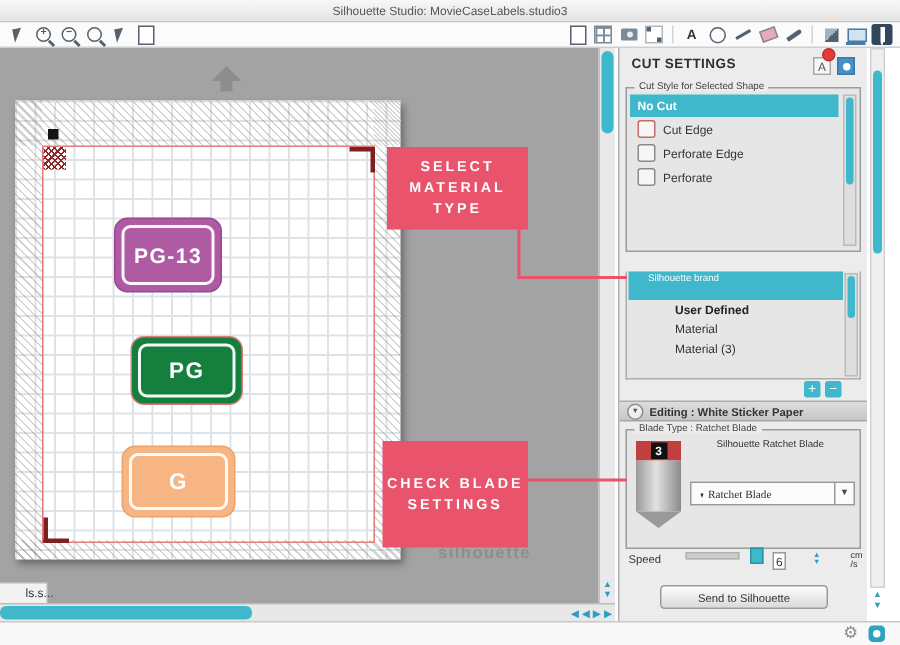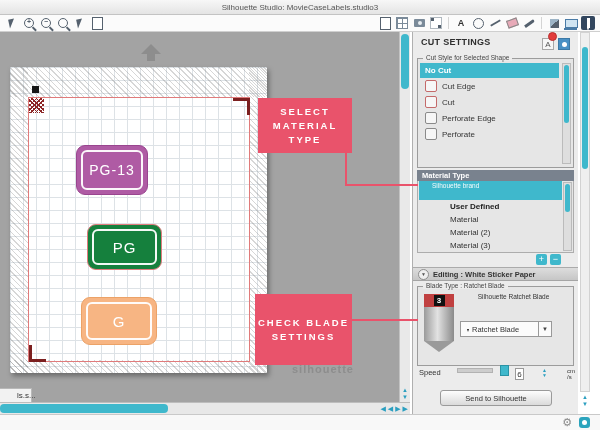--- a/index.html
+++ b/index.html
@@ -68,21 +68,21 @@
       background:repeating-linear-gradient(45deg,#8d2626 0 1px,transparent 1px 3px),
                  repeating-linear-gradient(-45deg,#8d2626 0 1px,transparent 1px 3px);}
   .regmark-tr{position:absolute;left:223px;top:31px;width:14px;height:14px;
       border-top:3px solid #7c2020;border-right:3px solid #7c2020;}
   .regmark-bl{position:absolute;left:19px;top:278px;width:14px;height:14px;
       border-bottom:3px solid #7c2020;border-left:3px solid #7c2020;}
   .label{position:absolute;border-radius:9px;border:1px solid transparent;box-sizing:border-box;}
   .label .inner{position:absolute;left:4px;right:4px;top:4px;bottom:4px;
       border:2px solid rgba(255,255,255,.95);border-radius:6px;
       display:flex;align-items:center;justify-content:center;
-      color:#fff;font-weight:normal;letter-spacing:1px;}
+      color:#fff;font-weight:bold;letter-spacing:1px;}
   .label.l0{left:66px;top:78px;width:72px;height:50px;} .label.l0 .inner{font-size:14px;}
   .label.l1{left:77px;top:157px;width:75px;height:46px;} .label.l1 .inner{font-size:15px;}
   .label.l2{left:71px;top:230px;width:76px;height:48px;} .label.l2 .inner{font-size:15px;}
   .watermark{position:absolute;left:292px;top:331px;color:#8d8d8d;font-size:11px;
       font-weight:bold;letter-spacing:1px;}
   
   .vsb{position:absolute;left:399px;top:0;width:11px;height:370px;background:#e9e9e9;
       border-left:1px solid #c2c2c2;box-sizing:border-box;}
   .vsb .thumb{position:absolute;left:1px;right:1px;top:2px;height:55px;background:#3fb8cc;border-radius:4px;}
   .vsb .arrows{position:absolute;left:0;right:0;bottom:1px;text-align:center;
@@ -150,22 +150,22 @@
       display:flex;align-items:center;justify-content:center;font-size:5px;color:#555;flex:0 0 auto;}
   .fs2{top:254px;width:157px;height:80px;}
   .blade-img{position:absolute;left:6px;top:7px;width:30px;}
   .blade-cap{height:13px;background:#c04040;display:flex;align-items:center;justify-content:center;}
   .blade-num{width:11px;height:11px;background:#111;color:#fff;font-size:8px;font-weight:bold;
       display:flex;align-items:center;justify-content:center;}
   .blade-body{height:34px;background:linear-gradient(90deg,#9a9a9a,#e2e2e2 45%,#8a8a8a);}
   .blade-tip{width:0;height:0;border-left:15px solid transparent;border-right:15px solid transparent;
       border-top:11px solid #9a9a9a;}
   .blade-name{position:absolute;left:40px;top:6px;right:4px;text-align:center;font-size:6.5px;color:#333;}
-  .blade-dd{position:absolute;left:42px;top:34px;width:92px;height:16px;background:#fbfbfb;
-      border:1px solid #999;box-sizing:border-box;display:flex;align-items:center;}
+  .blade-dd{position:absolute;left:42px;top:34px;width:110px;height:16px;background:#fbfbfb;
+      border:1px solid #999;box-sizing:border-box;display:flex;align-items:center;font-family:Liberation Serif, serif;}
   .blade-dd .glyph{color:#222;margin:0 5px 0 6px;}
   .blade-dd .val{flex:1;font-size:7.5px;color:#333;}
   .blade-dd .arr{width:13px;height:100%;border-left:1px solid #999;display:flex;align-items:center;
       justify-content:center;font-size:6px;color:#444;box-sizing:border-box;}
   .speed-row{position:absolute;left:6px;top:336px;width:156px;height:16px;display:flex;align-items:flex-start;gap:16px;}
   .speed-lbl{width:26px;font-size:7.5px;}
   .slider{position:relative;width:64px;height:3px;background:#cdcdcd;border:1px solid #b2b2b2;}
   .handle{position:absolute;left:42px;top:-4px;width:7px;height:9px;background:#3fb8cc;border:1px solid #2a93a5;}
   .spd-val{margin-left:6px;width:15px;height:12px;background:#fff;border:1px solid #999;
       font-size:8px;text-align:center;line-height:12px;box-sizing:border-box;}
@@ -345,53 +345,43 @@
       <div class="legend">Cut Style for Selected Shape</div>
       <div class="cs-list">
         <div class="cs-row selected">
           <span>No Cut</span>
         </div>
         <div class="cs-row">
           <span class="cutic red"></span>
           <span>Cut Edge</span>
         </div>
         <div class="cs-row">
-          <span class="cutic red"></span>
-          <span>Cut</span>
-        </div>
-        <div class="cs-row">
           <span class="cutic"></span>
           <span>Perforate Edge</span>
         </div>
         <div class="cs-row">
           <span class="cutic"></span>
           <span>Perforate</span>
         </div>
       </div>
       <div class="mini-sb">
         <div class="thumb"></div>
       </div>
     </div>
 
-    <div class="mat-hdr">
-      <span>Material Type</span>
-    </div>
     <div class="mat-list">
       <div class="mat-rows">
         <div class="mat-sel">
           <div class="sub">Silhouette brand</div>
         </div>
         <div class="mat-row bold">
           <span>User Defined</span>
         </div>
         <div class="mat-row">
           <span>Material</span>
-        </div>
-        <div class="mat-row">
-          <span>Material (2)</span>
         </div>
         <div class="mat-row">
           <span>Material (3)</span>
         </div>
       </div>
       <div class="mat-sb">
         <div class="thumb"></div>
       </div>
     </div>
     <div class="pm-row">

